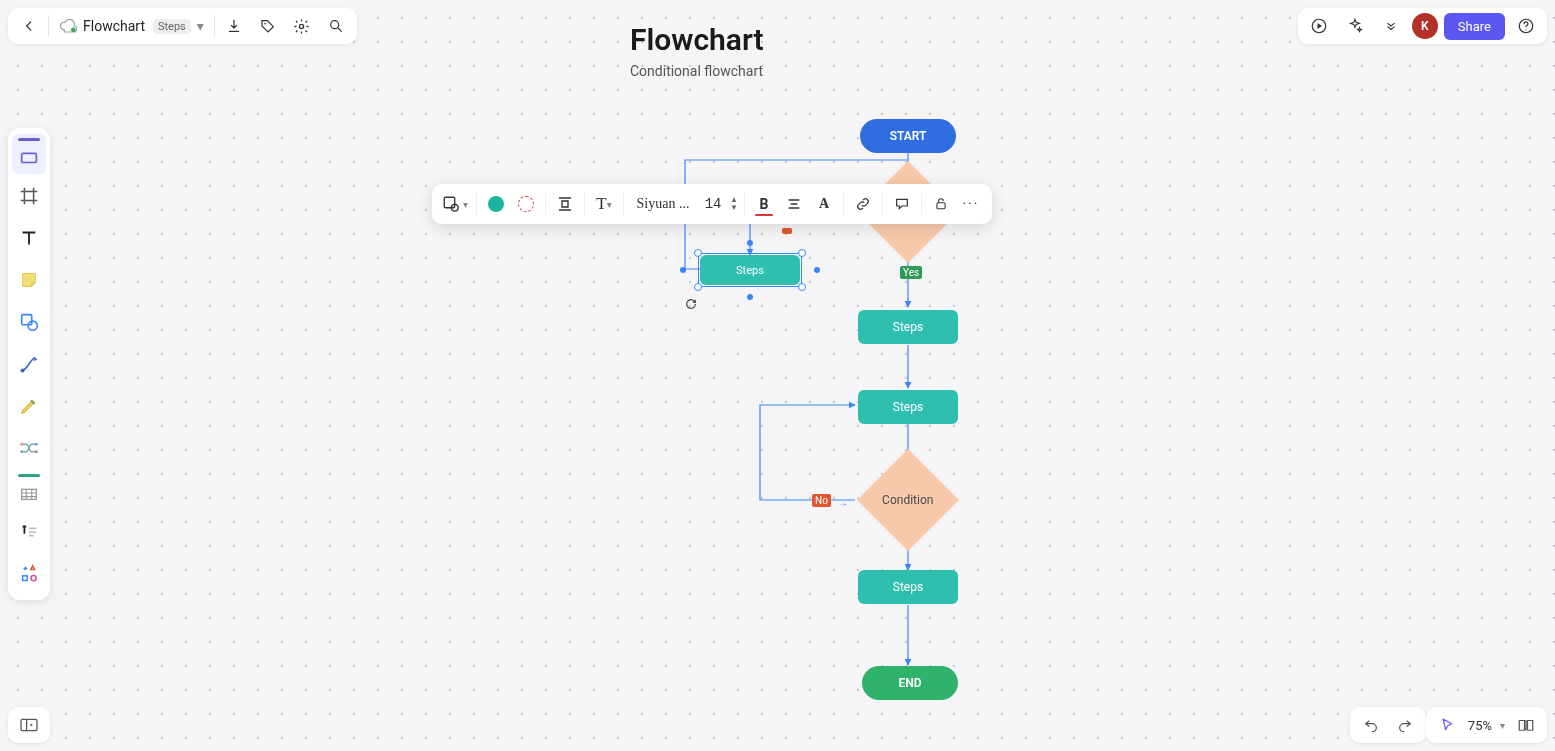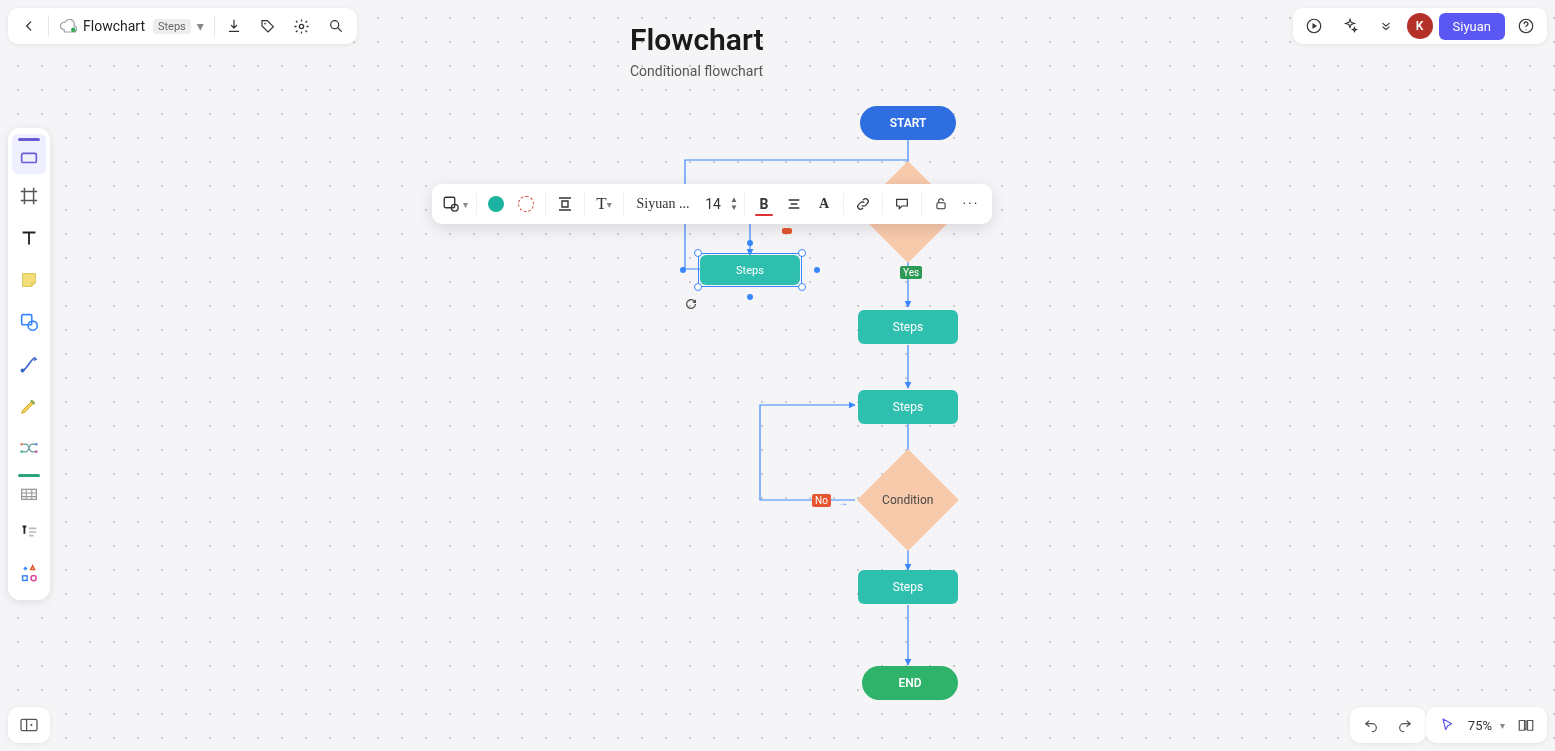--- a/index.html
+++ b/index.html
@@ -75,30 +75,30 @@
     position:absolute; left:432px; top:184px;
     background:#fff; border-radius:10px; box-shadow:0 4px 16px rgba(0,0,0,.12);
     height:40px; display:flex; align-items:center; padding:0 6px;
   }
   .fmtbar .fbtn { min-width:30px; height:32px; display:flex; align-items:center; justify-content:center; color:#333; font-size:14px; border-radius:6px; padding:0 4px;}
   .fmtbar .fdiv{width:1px;height:22px;background:#eee;margin:0 4px;}
   .swatch{width:16px;height:16px;border-radius:50%;}
   .swatchTeal{background:#1cb3a0;}
   .swatchNone{background:#fff;border:1.5px dashed #cc4a3a;}
   .font{width:70px; font-size:13px; color:#333; white-space:nowrap; overflow:hidden; text-overflow:ellipsis;font-family:Liberation Serif, serif;}
-  .fs{width:22px;font-size:13px;text-align:right;}
+  .fs{width:22px;font-size:13px;text-align:right;font-family:Liberation Mono, monospace;}
   .spin{display:flex;flex-direction:column;font-size:8px;color:#666;line-height:8px;padding:0 2px;}
   .bold{font-weight:700;position:relative;}
   .bold::after{content:"";position:absolute;bottom:4px;left:6px;right:6px;height:2px;background:#d33;border-radius:1px;}
   .Aund{font-weight:700;font-family:Georgia,serif;position:relative;}
 
   
   .node { position:absolute; display:flex; align-items:center; justify-content:center; font-size:12px; }
   .pill { border-radius:18px; color:#fff; font-weight:600;}
-  .startn{background:#2f6ee0;}
+  .startn{background:#2f6ee0;margin-top:13px;}
   .endn{background:#2fb36a;}
   .rect { background:#2fbfae; color:#fff; border-radius:6px;}
   .diamond { background:#f8c9ab; color:#4a4a4a; transform:rotate(45deg);}
   .diamond span{transform:rotate(-45deg);}
   .lbl { position:absolute; font-size:10px; color:#fff; padding:1px 3px; border-radius:2px;}
   .yes{background:#2e9a57;}
   .no{background:#e3562f;}
 
   
   .selbox{position:absolute;border:1.5px solid #3a86ff;}
@@ -316,21 +316,21 @@
     <svg width="18" height="18" viewBox="0 0 24 24">
         <path d="M12 3l1.5 4L18 8.5 13.5 10 12 14l-1.5-4L6 8.5 10.5 7zM18 14l.8 2 2 .8-2 .8-.8 2-.8-2-2-.8 2-.8z" fill="none" stroke="#333" stroke-width="1.4"></path>
       </svg>
   </div>
   <div class="ibtn">
     <svg width="14" height="14" viewBox="0 0 24 24">
         <path d="M6 7l6 5 6-5M6 13l6 5 6-5" fill="none" stroke="#333" stroke-width="1.8"></path>
       </svg>
   </div>
   <div class="avatar">K</div>
-  <div class="sharebtn">Siyuan</div>
+  <div class="sharebtn">Share</div>
   <div class="ibtn">
     <svg width="18" height="18" viewBox="0 0 24 24">
         <circle cx="12" cy="12" r="9" fill="none" stroke="#333" stroke-width="1.6"></circle>
         <path d="M9.5 9a2.5 2.5 0 1 1 3.5 2.3c-.9.4-1 1-1 1.7M12 17h.01" fill="none" stroke="#333" stroke-width="1.6" stroke-linecap="round"></path>
       </svg>
   </div>
 </div>
 
 <div class="ltb">
   <div class="titem sel">

